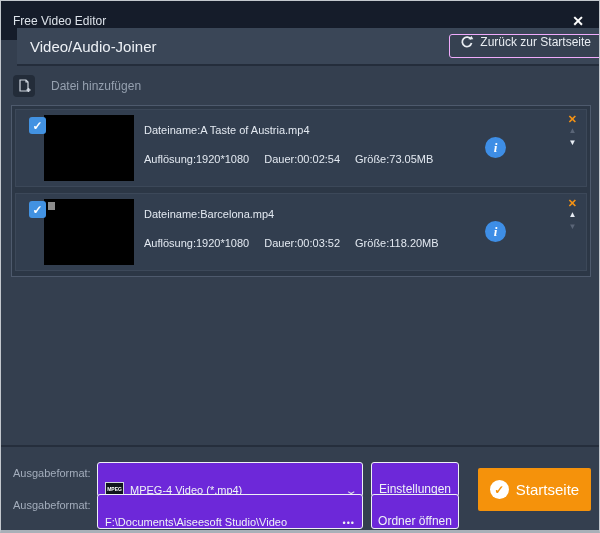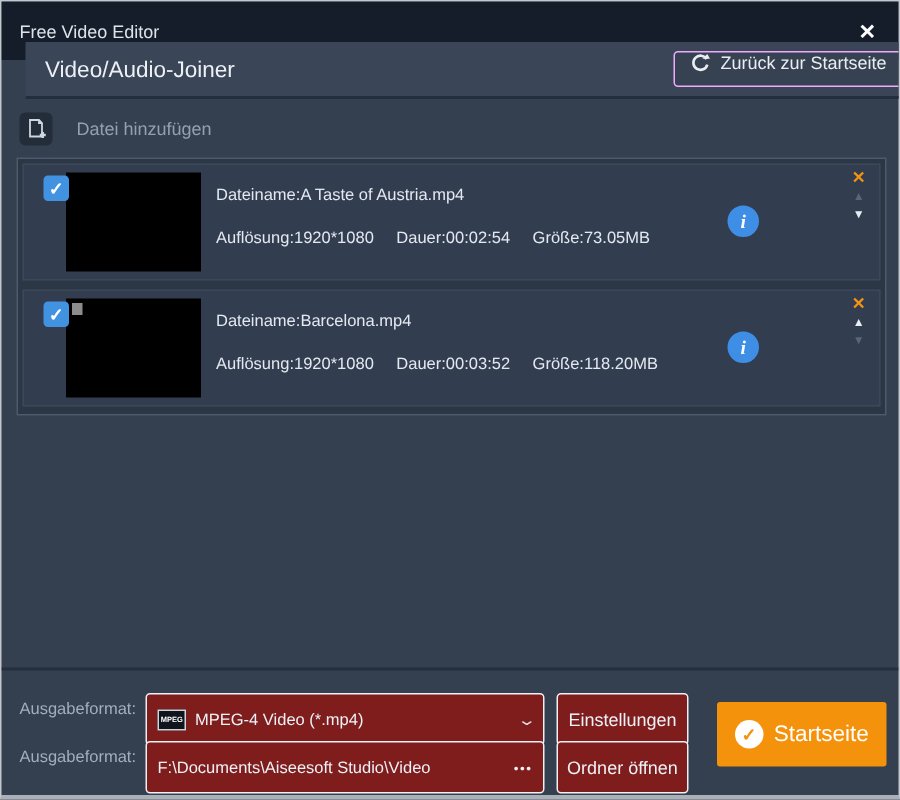--- a/index.html
+++ b/index.html
@@ -60,23 +60,23 @@
     font-family:"Liberation Serif", serif; font-style:italic; font-weight:bold; font-size:13px; cursor:pointer;
   }
   .row-ctrls{ position:absolute; right:9px; top:3px; display:flex; flex-direction:column; align-items:center; line-height:12px; }
   .rm{ color:#f49214; font-size:11px; font-weight:bold; cursor:pointer; }
   .arrow{ font-size:8px; cursor:pointer; }
   .arrow.on{ color:#e8edf4; } .arrow.off{ color:#5a6577; }
   
   .sep{ position:absolute; left:0; top:444px; width:100%; height:2px; background:#252e3c; }
   .field-label{ position:absolute; font-size:11px; color:#a3adbc; }
   .outline-ctl{
-    position:absolute; height:35px; background:#7f1d1d;
+    position:absolute; height:35px; background:#6d28d9;
     border:1px solid #eef1f5; border-radius:3px;
-    display:flex; align-items:center; color:#eef2f7; cursor:pointer;
+    display:flex; align-items:flex-end; color:#eef2f7; cursor:pointer;
   }
   .select{ left:96px; top:461px; width:266px; padding:0 7px; gap:6px; }
   .select .txt{ font-size:11px; }
   .chev{ margin-left:auto; font-size:10px; color:#dfe3ea; transform:scaleX(1.6); }
   .mpeg-ic{
     width:19px; height:14px; background:#10151d; border:1px solid #cfd5dd;
     display:flex; align-items:center; justify-content:center;
     color:#fff; font-size:5px; letter-spacing:0; font-weight:bold;
   }
   .btn{ justify-content:center; font-size:12px; }

